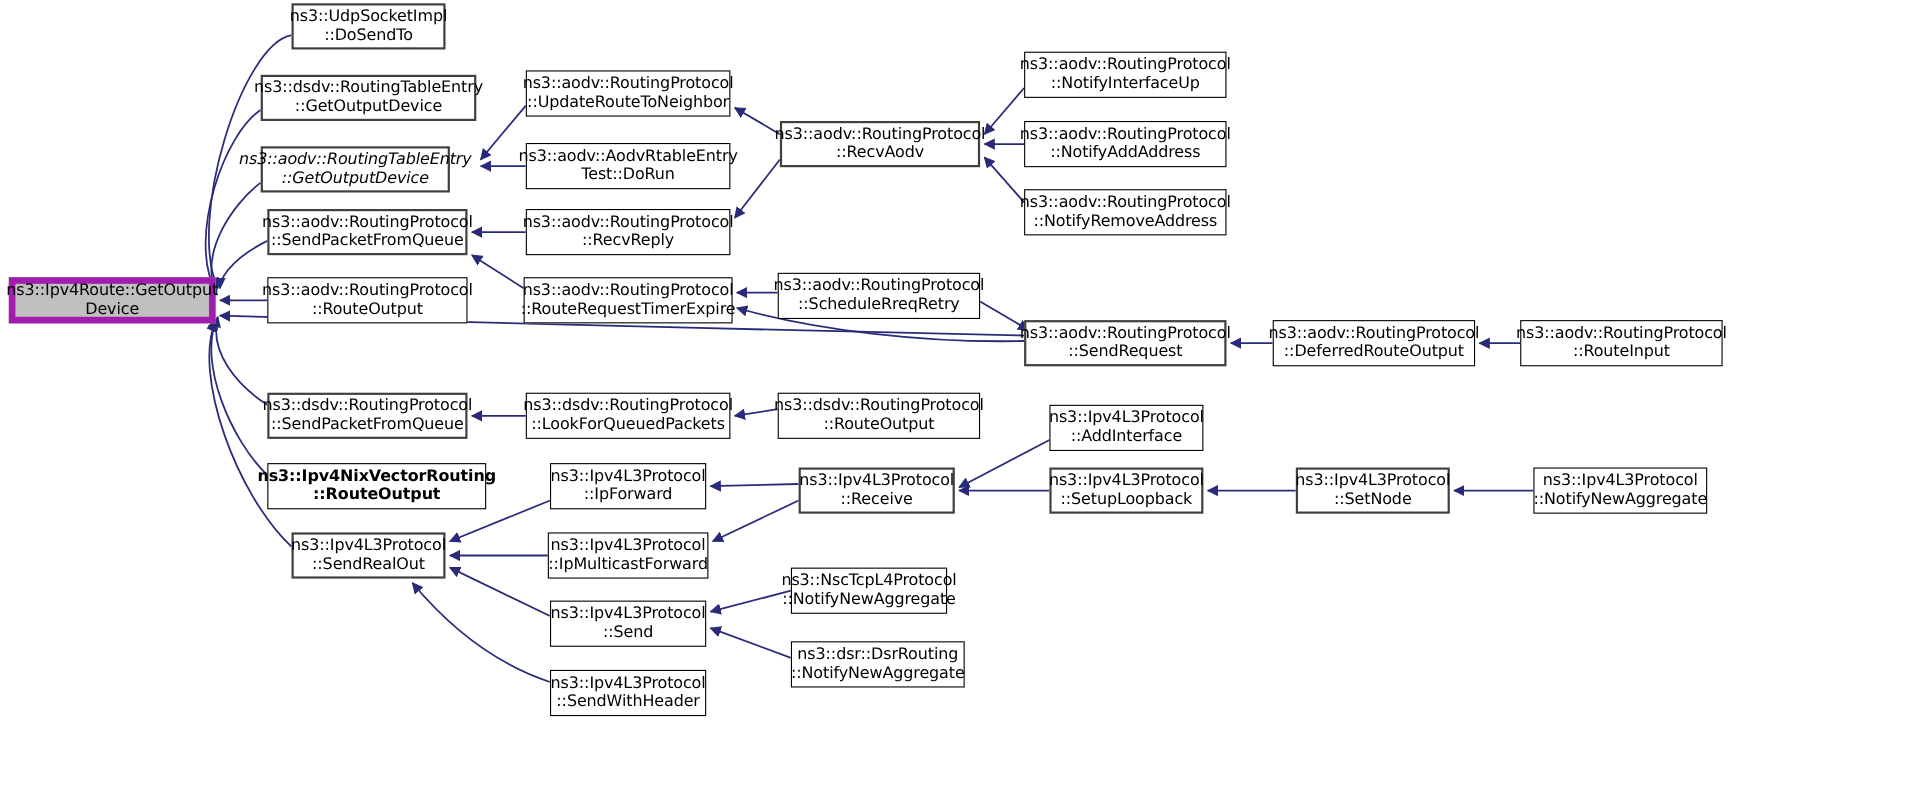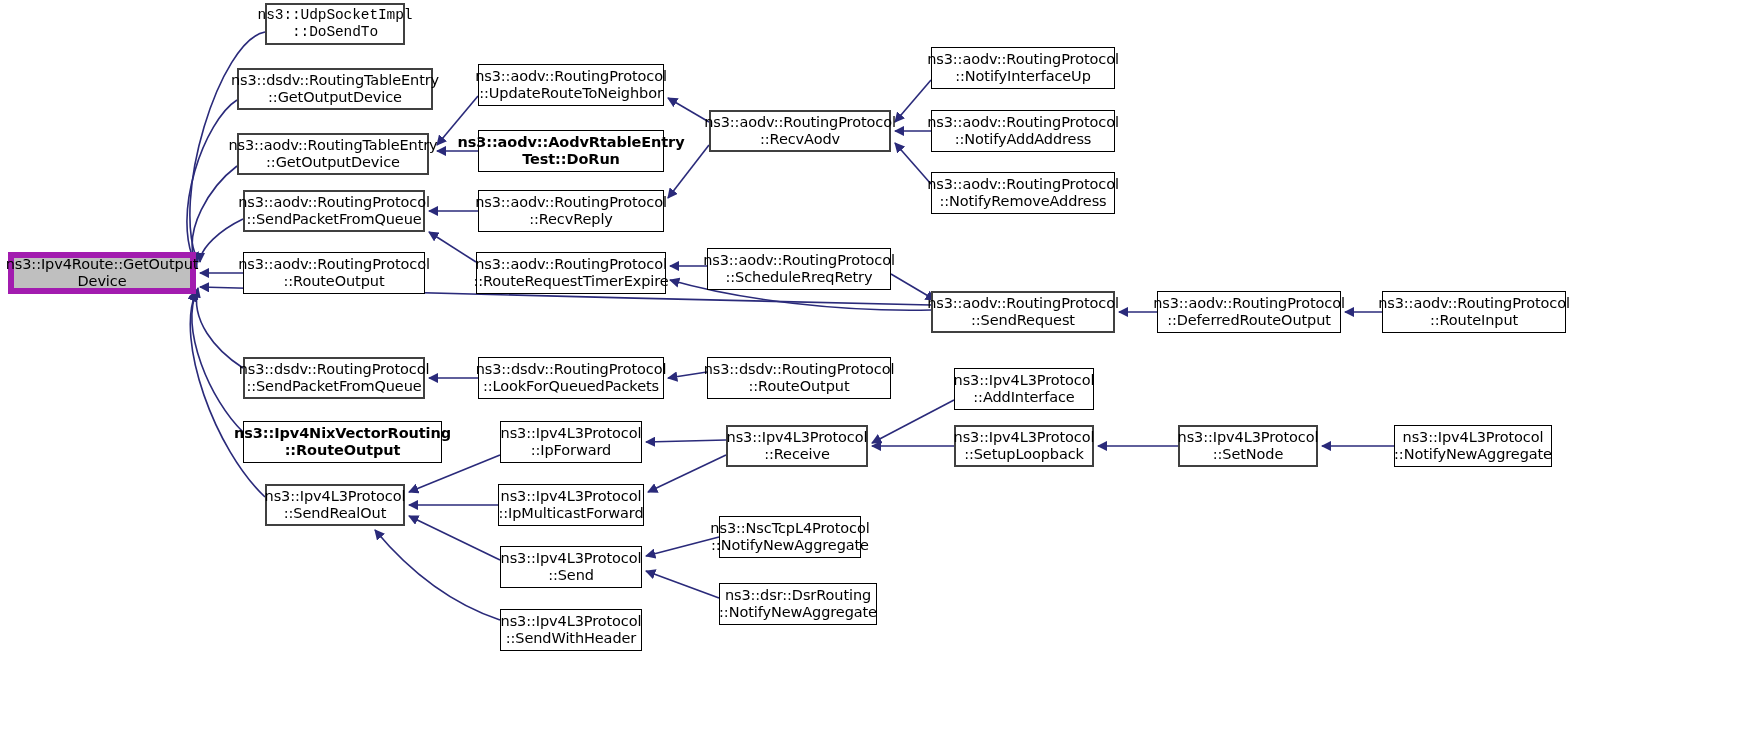--- a/index.html
+++ b/index.html
@@ -99,39 +99,39 @@
         <path d="M 1382,312 L 1345,312" fill="none" stroke="#2a2a7a" stroke-width="1.6" marker-end="url(#arrow)"></path>
         <path d="M 954,400 L 872,443" fill="none" stroke="#2a2a7a" stroke-width="1.6" marker-end="url(#arrow)"></path>
         <path d="M 954,446 L 872,446" fill="none" stroke="#2a2a7a" stroke-width="1.6" marker-end="url(#arrow)"></path>
         <path d="M 1178,446 L 1098,446" fill="none" stroke="#2a2a7a" stroke-width="1.6" marker-end="url(#arrow)"></path>
         <path d="M 1394,446 L 1322,446" fill="none" stroke="#2a2a7a" stroke-width="1.6" marker-end="url(#arrow)"></path>
       </g>
   </svg>
   <div id="nodes-layer">
       <div class="gnode focus" style="left: 8px; top: 252px; width: 188px; height: 42px;"><span class="label">ns3::Ipv4Route::GetOutput
 Device</span></div>
-      <div class="gnode thick" style="left: 265px; top: 3px; width: 140px; height: 42px; font-family: Liberation Mono, monospace;"><span class="label">ns3::UdpSocketImpl
+      <div class="gnode thick" style="left: 265px; top: 3px; width: 140px; height: 42px;"><span class="label">ns3::UdpSocketImpl
 ::DoSendTo</span></div>
       <div class="gnode thick" style="left: 237px; top: 68px; width: 196px; height: 42px; justify-content: center;"><span class="label">ns3::dsdv::RoutingTableEntry
 ::GetOutputDevice</span></div>
-      <div class="gnode thick" style="left: 237px; top: 133px; width: 192px; height: 42px;"><span class="label">ns3::aodv::RoutingTableEntry
+      <div class="gnode thick" style="left: 237px; top: 133px; width: 172px; height: 42px; font-style: italic;"><span class="label">ns3::aodv::RoutingTableEntry
 ::GetOutputDevice</span></div>
       <div class="gnode thick" style="left: 243px; top: 190px; width: 182px; height: 42px;"><span class="label">ns3::aodv::RoutingProtocol
 ::SendPacketFromQueue</span></div>
       <div class="gnode" style="left: 243px; top: 252px; width: 182px; height: 42px;"><span class="label">ns3::aodv::RoutingProtocol
 ::RouteOutput</span></div>
       <div class="gnode thick" style="left: 243px; top: 357px; width: 182px; height: 42px;"><span class="label">ns3::dsdv::RoutingProtocol
 ::SendPacketFromQueue</span></div>
       <div class="gnode" style="left: 243px; top: 421px; width: 199px; height: 42px; font-weight: bold;"><span class="label">ns3::Ipv4NixVectorRouting
 ::RouteOutput</span></div>
       <div class="gnode thick" style="left: 265px; top: 484px; width: 140px; height: 42px;"><span class="label">ns3::Ipv4L3Protocol
 ::SendRealOut</span></div>
       <div class="gnode" style="left: 478px; top: 64px; width: 186px; height: 42px;"><span class="label">ns3::aodv::RoutingProtocol
 ::UpdateRouteToNeighbor</span></div>
-      <div class="gnode" style="left: 478px; top: 130px; width: 186px; height: 42px; font-weight: bold;"><span class="label">ns3::aodv::AodvRtableEntry
+      <div class="gnode" style="left: 478px; top: 130px; width: 186px; height: 42px;"><span class="label">ns3::aodv::AodvRtableEntry
 Test::DoRun</span></div>
       <div class="gnode" style="left: 478px; top: 190px; width: 186px; height: 42px;"><span class="label">ns3::aodv::RoutingProtocol
 ::RecvReply</span></div>
       <div class="gnode" style="left: 476px; top: 252px; width: 190px; height: 42px;"><span class="label">ns3::aodv::RoutingProtocol
 ::RouteRequestTimerExpire</span></div>
       <div class="gnode" style="left: 478px; top: 357px; width: 186px; height: 42px;"><span class="label">ns3::dsdv::RoutingProtocol
 ::LookForQueuedPackets</span></div>
       <div class="gnode" style="left: 500px; top: 421px; width: 142px; height: 42px;"><span class="label">ns3::Ipv4L3Protocol
 ::IpForward</span></div>
       <div class="gnode" style="left: 498px; top: 484px; width: 146px; height: 42px;"><span class="label">ns3::Ipv4L3Protocol

